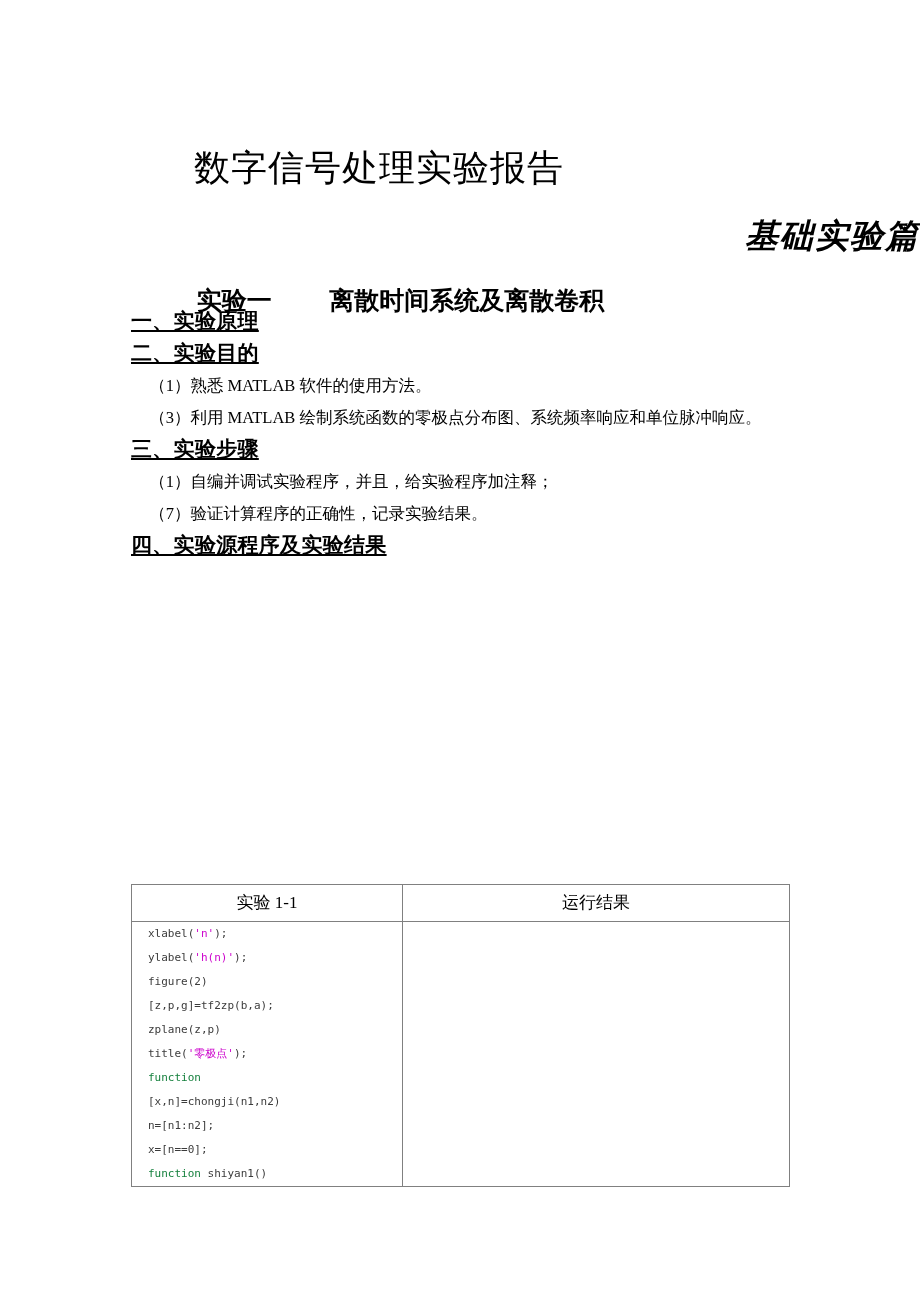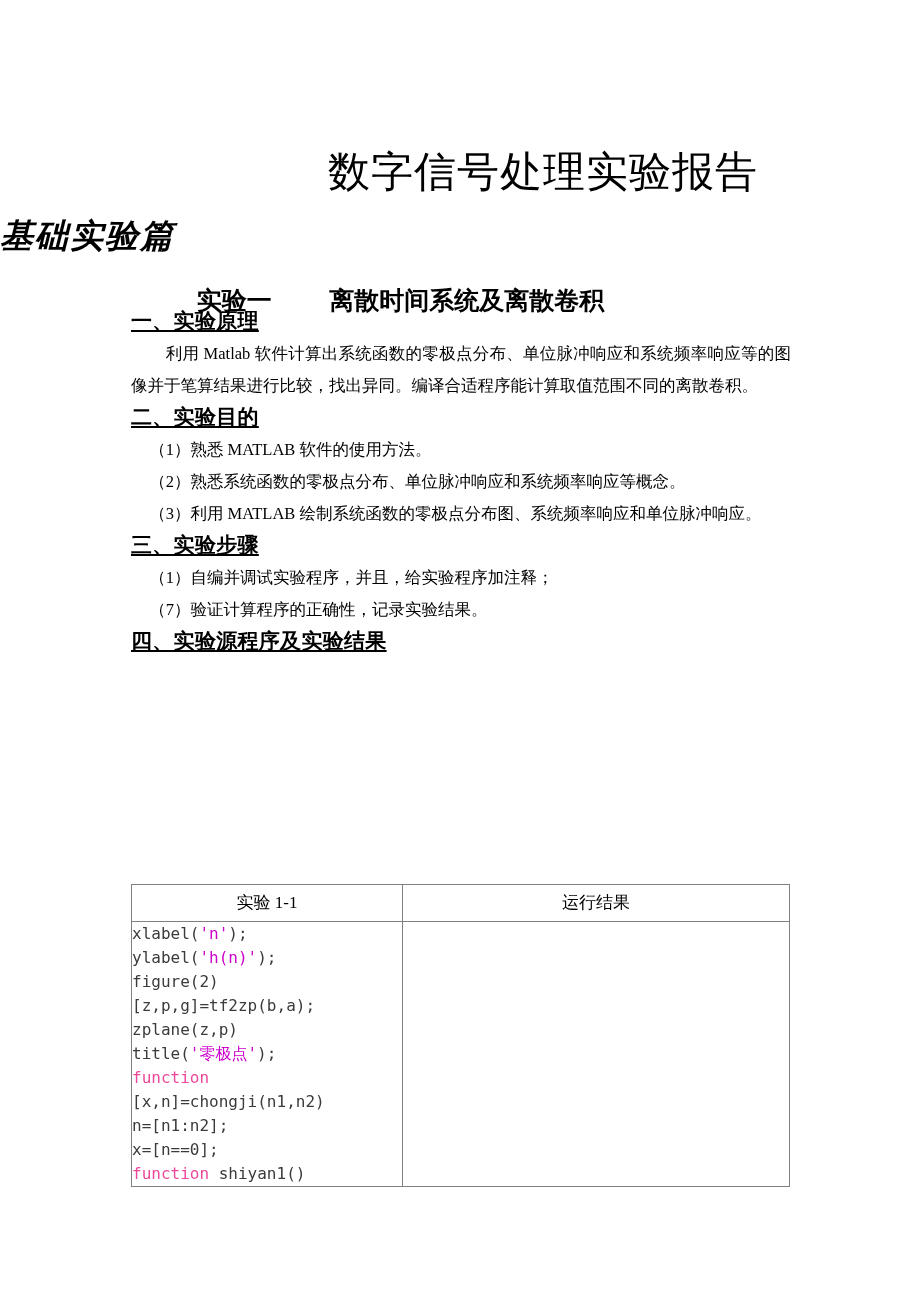--- a/index.html
+++ b/index.html
@@ -20,33 +20,33 @@
     inset: 0;
     padding: 0;
   }
 
   
   .doc-title {
     position: absolute;
     top: 120px;
     left: 0;
     width: 758px;
-    text-align: right;
-    font-size: 42px;
+    text-align: center;
+    font-size: 36px;
     line-height: 48px;
     font-weight: 400;
     letter-spacing: 1px;
     font-family: "Liberation Serif", "DejaVu Serif", serif;
   }
   .doc-subtitle {
     position: absolute;
     top: 188px;
     left: 0;
     width: 920px;
-    text-align: left;
+    text-align: right;
     font-size: 33px;
     line-height: 42px;
     font-weight: 700;
     font-style: italic;
     letter-spacing: 2px;
     font-family: "DejaVu Serif", "Liberation Serif", serif;
   }
   .exp-title {
     position: absolute;
     top: 258px;
@@ -118,51 +118,50 @@
   }
   .code-cell {
     padding: 5px 4px 6px 5px;
     height: 222px;
   }
   .out-cell {
     height: 222px;
   }
   .code-line {
     font-family: "DejaVu Sans Mono", "Liberation Mono", monospace;
-    font-size: 16px;
+    font-size: 11px;
     line-height: 24px;
     white-space: pre;
     color: #3b3b3b;
+    margin-left: 16px;
   }
   .tok-str { color: #cc00cc; }
-  .tok-kw  { color: #ec4899; }
+  .tok-kw  { color: #15803d; }
 </style>
 </head>
 <body>
 
 <div class="page">
 
   <h1 class="doc-title">数字信号处理实验报告</h1>
 
   <h2 class="doc-subtitle">基础实验篇</h2>
 
   <h3 class="exp-title">
     <span>实验一</span>
     <span class="gap"></span>
     <span>离散时间系统及离散卷积</span>
   </h3>
 
   <div class="content">
 
     <div class="sec-head">一、实验原理</div>
-    <p class="para indent2">利用 Matlab 软件计算出系统函数的零极点分布、单位脉冲响应和系统频率响应等的图像并于笔算结果进行比较，找出异同。编译合适程序能计算取值范围不同的离散卷积。</p>
 
     <div class="sec-head">二、实验目的</div>
     <p class="para indent1">（1）熟悉 MATLAB 软件的使用方法。</p>
-    <p class="para indent1">（2）熟悉系统函数的零极点分布、单位脉冲响应和系统频率响应等概念。</p>
     <p class="para indent1">（3）利用 MATLAB 绘制系统函数的零极点分布图、系统频率响应和单位脉冲响应。</p>
 
     <div class="sec-head">三、实验步骤</div>
     <p class="para indent1">（1）自编并调试实验程序，并且，给实验程序加注释；</p>
     <p class="para indent1">（7）验证计算程序的正确性，记录实验结果。</p>
 
     <div class="sec-head">四、实验源程序及实验结果</div>
   </div>
 
   <table class="result-table">

